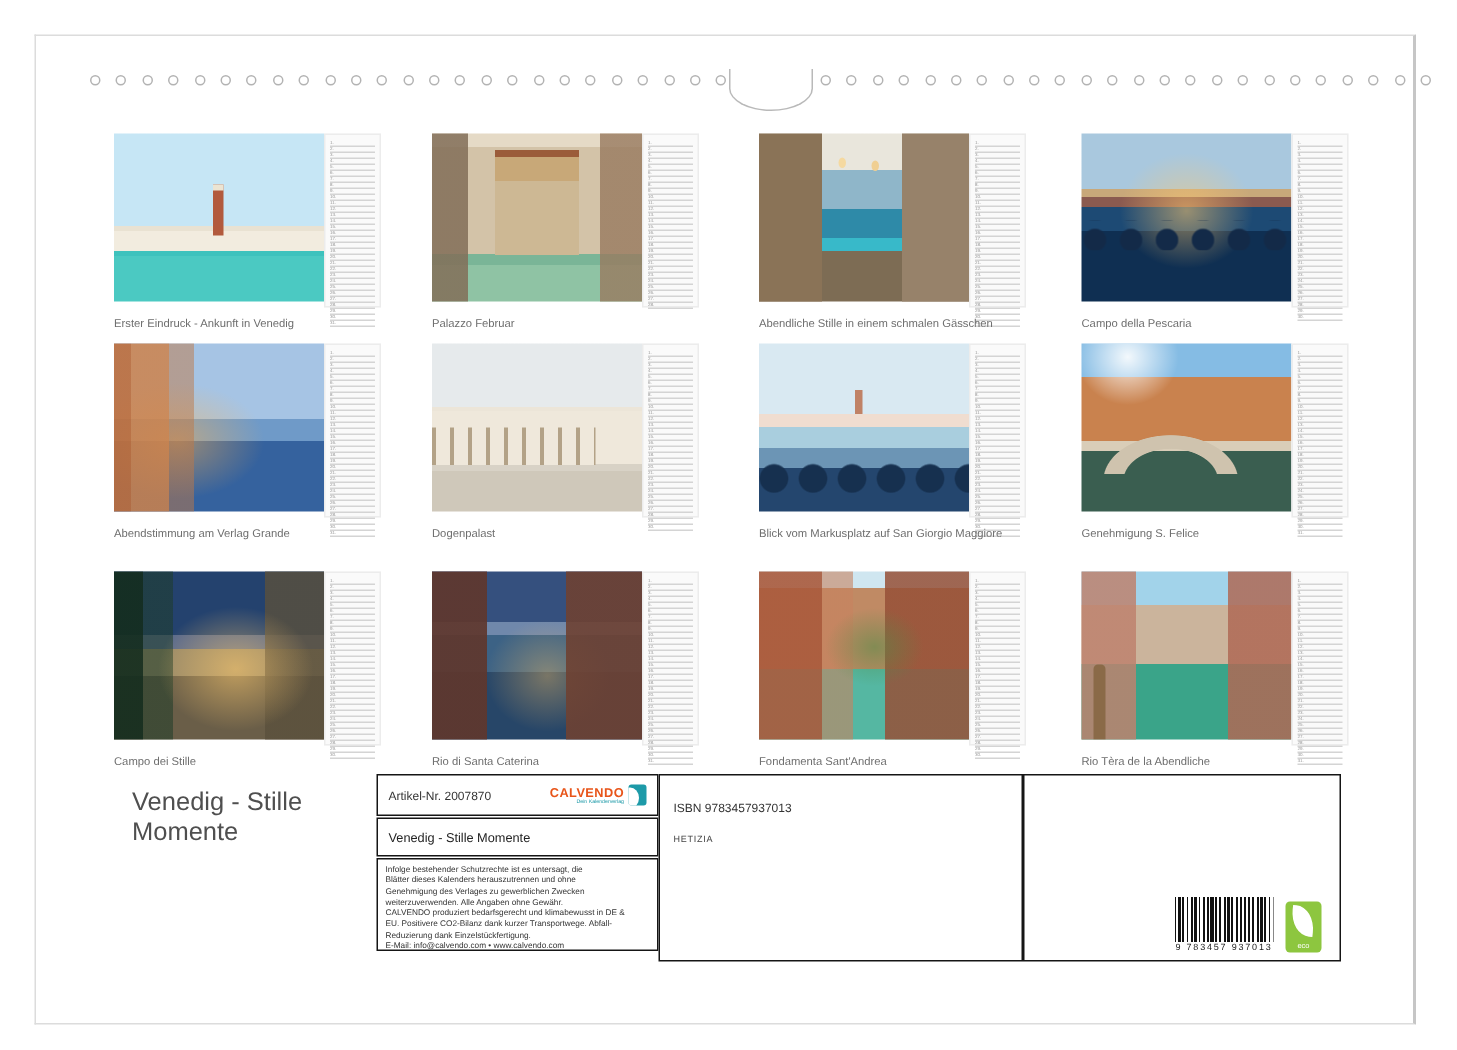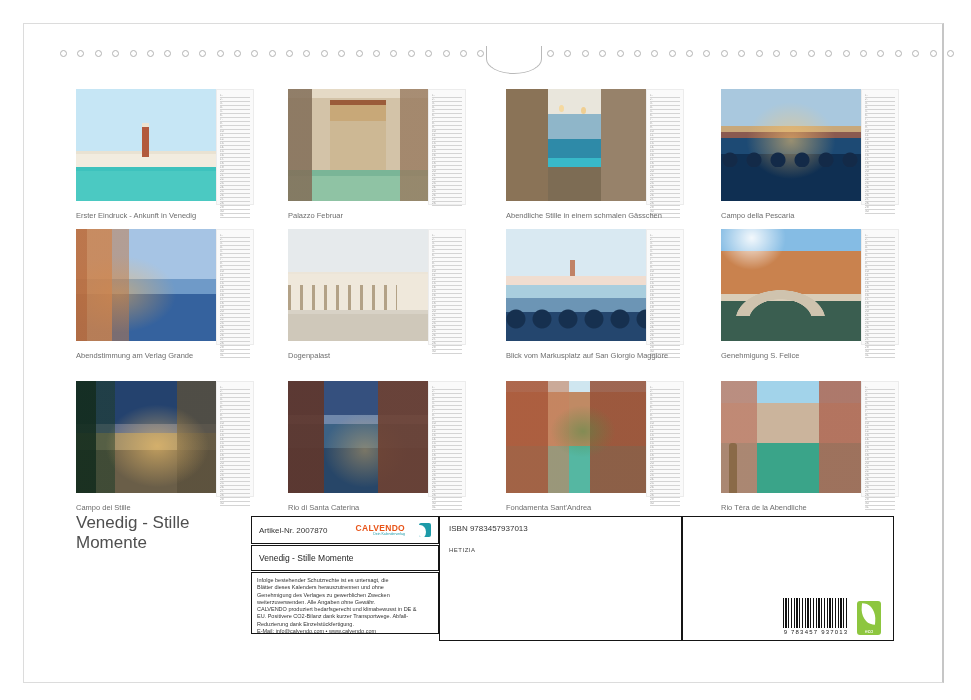--- a/index.html
+++ b/index.html
@@ -58,45 +58,45 @@
   .p10{background:linear-gradient(90deg,rgba(95,55,45,.92) 0 26%,rgba(0,0,0,0) 26% 64%,rgba(110,65,50,.9) 64% 100%),
        radial-gradient(ellipse at 55% 62%,rgba(245,190,100,.4),rgba(0,0,0,0) 38%),
        linear-gradient(180deg,#35507e 0 30%,#7088ab 30% 38%,#3c6285 38% 60%,#274668 60% 100%);}
   .p11{background:radial-gradient(ellipse at 55% 45%,rgba(80,140,70,.55),rgba(0,0,0,0) 30%),
        linear-gradient(90deg,rgba(170,90,60,.9) 0 30%,rgba(200,130,95,.6) 30% 45%,rgba(0,0,0,0) 45% 60%,rgba(150,80,55,.85) 60% 100%),
        linear-gradient(180deg,#cfe6f0 0 10%,#c08a64 10% 58%,#55b7a2 58% 100%);}
   .p12{background:linear-gradient(90deg,rgba(190,130,110,.85) 0 26%,rgba(0,0,0,0) 26% 70%,rgba(175,105,85,.85) 70% 100%),
        linear-gradient(180deg,#a2d3ea 0 20%,#cbb49c 20% 55%,#3aa489 55% 100%);}
   .p12::after{content:'';left:6%;bottom:0;width:8px;height:45%;background:#8a6a48;border-radius:3px 3px 0 0;}
   
-  .title{position:absolute;left:75px;top:512px;margin:0;font-size:17px;font-weight:400;color:#4f4f4f;
+  .title{position:absolute;left:75px;top:512px;margin:12px;font-size:17px;font-weight:400;color:#4f4f4f;
          line-height:1.18;white-space:pre-line;}
   .ibox{position:absolute;border:1.5px solid #151515;background:#fff;box-sizing:border-box;}
   .cell-a{left:250px;top:515px;width:188px;height:28px;display:flex;justify-content:space-between;
           align-items:center;padding:10px 7px;font-size:8px;color:#333;}
   .cell-b{left:250px;top:544px;width:188px;height:26px;display:flex;align-items:center;
           padding:0 7px;font-size:8.5px;color:#222;}
   .cell-c{left:250px;top:571px;width:188px;height:62px;padding:4px 5px;font-size:5.5px;line-height:1.32;
           color:#333;white-space:pre-line;overflow:hidden;}
-  .cell-mid{left:438px;top:515px;width:243px;height:125px;padding:7px 9px;}
+  .cell-mid{left:438px;top:515px;width:243px;height:125px;padding:17px 9px;}
   .isbn{font-size:8px;color:#333;}
   .photog{font-size:6px;color:#444;letter-spacing:.5px;margin-top:14px;}
   .publisher{position:absolute;left:112px;top:7px;font-size:8px;color:#333;line-height:1.3;white-space:pre-line;}
   .cell-bar{left:681px;top:515px;width:212px;height:125px;}
   .bc-wrap{position:absolute;right:12px;bottom:5px;display:flex;align-items:flex-end;gap:8px;}
   .barcode{width:66px;}
   .bars{width:66px;height:30px;
         background:repeating-linear-gradient(90deg,#111 0 1px,#fff 1px 2px,#111 2px 4px,#fff 4px 5px,#111 5px 6px,#fff 6px 8px,#111 8px 9px,#fff 9px 11px);}
   .bc-num{font-size:6px;color:#222;letter-spacing:1.2px;text-align:center;margin-top:1px;white-space:nowrap;}
   .eco{position:relative;width:24px;height:34px;border-radius:3px;overflow:hidden;}
   .eco-leaf{position:absolute;left:4px;top:3px;width:15px;height:20px;background:#fff;
             border-radius:0 85% 0 85%;transform:rotate(6deg);}
   .eco-txt{position:absolute;left:0;right:0;bottom:1px;text-align:center;font-size:5px;color:#fff;}
   
-  .cv-logo{display:flex;align-items:center;gap:14px;}
+  .cv-logo{display:flex;align-items:center;gap:3px;}
   .cv-name{font-weight:bold;font-size:8.5px;letter-spacing:.3px;line-height:1;}
   .cv-tag{font-size:3.5px;text-align:right;line-height:1.2;}
   .cv-mark{width:12px;height:14px;border-radius:2px;position:relative;overflow:hidden;}
   .cv-mark::before{content:'';position:absolute;left:-5px;top:2px;width:12px;height:14px;background:#fff;border-radius:50%;}
 </style>
 </head>
 <body>
 
 <div class="canvas">
   <div class="page">

